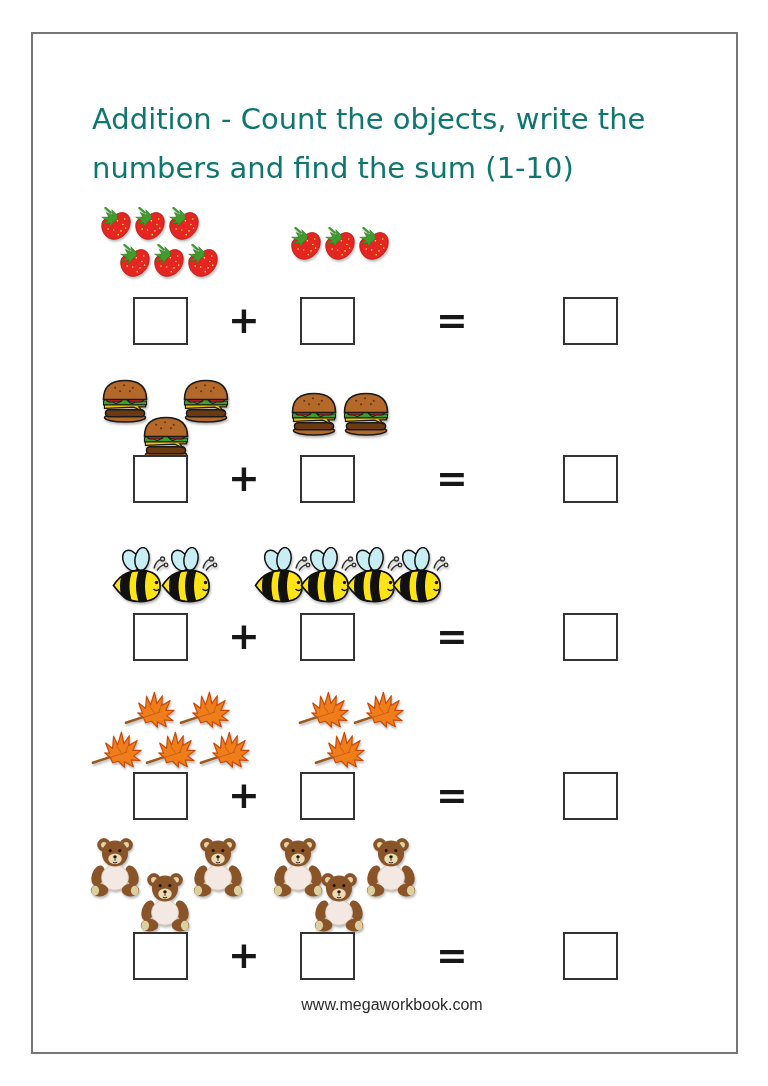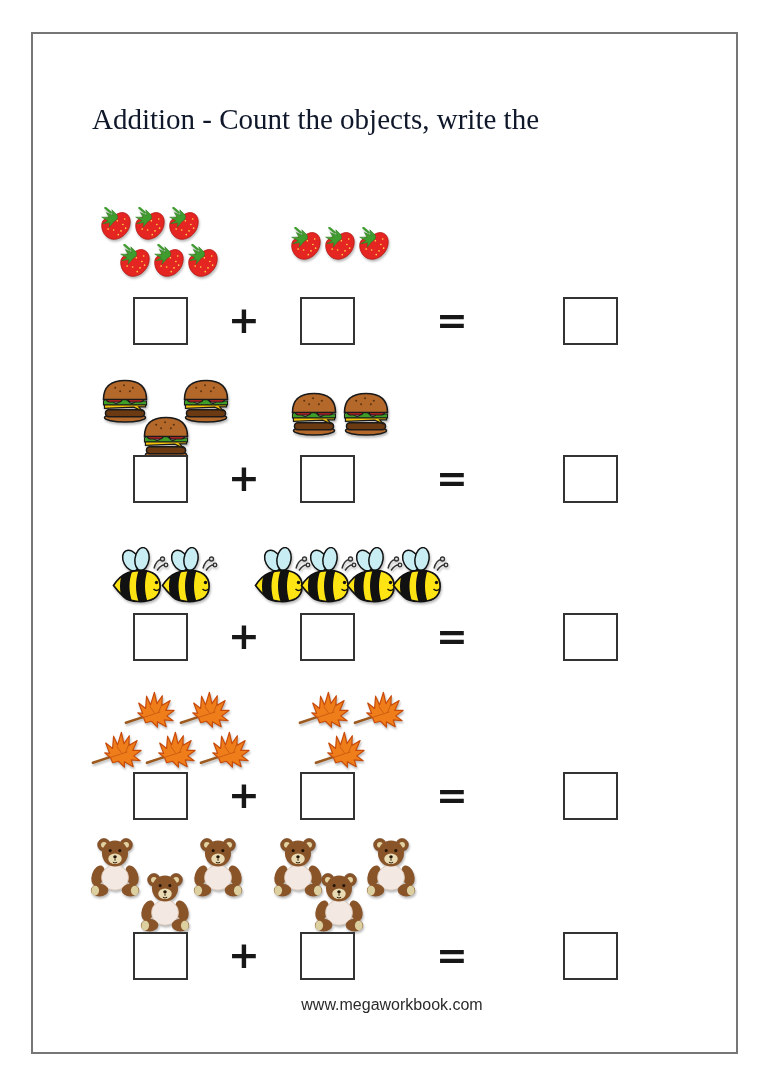--- a/index.html
+++ b/index.html
@@ -22,22 +22,23 @@
   .footer{position:absolute;left:0;top:996px;width:768px;text-align:center;
           font-size:16px;color:#2b2b2b;font-family:"Liberation Sans",sans-serif;margin-left:8px;}
   .defs-holder{position:absolute;width:0;height:0;overflow:hidden;}
 </style>
 </head>
 <body>
 
 <div class="sheet">
   <div class="page-border" style="border-color: rgb(118, 118, 118);"></div>
 
-  <h1 class="title" style="margin: 0px; font-weight: normal; color: #0f172a; font-family: Liberation Serif, serif;">
+  <h1 class="title" style="margin: 0px; font-weight: normal; color: #0f766e;">
     <span>Addition - Count the objects, write the</span>
+    <span>numbers and find the sum (1-10)</span>
   </h1>
 
   <div id="problems-layer">
       <div class="problem-row"><div class="obj-group"><svg class="obj" style="left: 97px; top: 207px; width: 37px; height: 35px;">
             <use href="#sym-strawberry" xlink:href="#sym-strawberry"></use>
           </svg><svg class="obj" style="left: 131px; top: 207px; width: 37px; height: 35px;">
             <use href="#sym-strawberry" xlink:href="#sym-strawberry"></use>
           </svg><svg class="obj" style="left: 165px; top: 207px; width: 37px; height: 35px;">
             <use href="#sym-strawberry" xlink:href="#sym-strawberry"></use>
           </svg><svg class="obj" style="left: 116px; top: 244px; width: 37px; height: 35px;">

